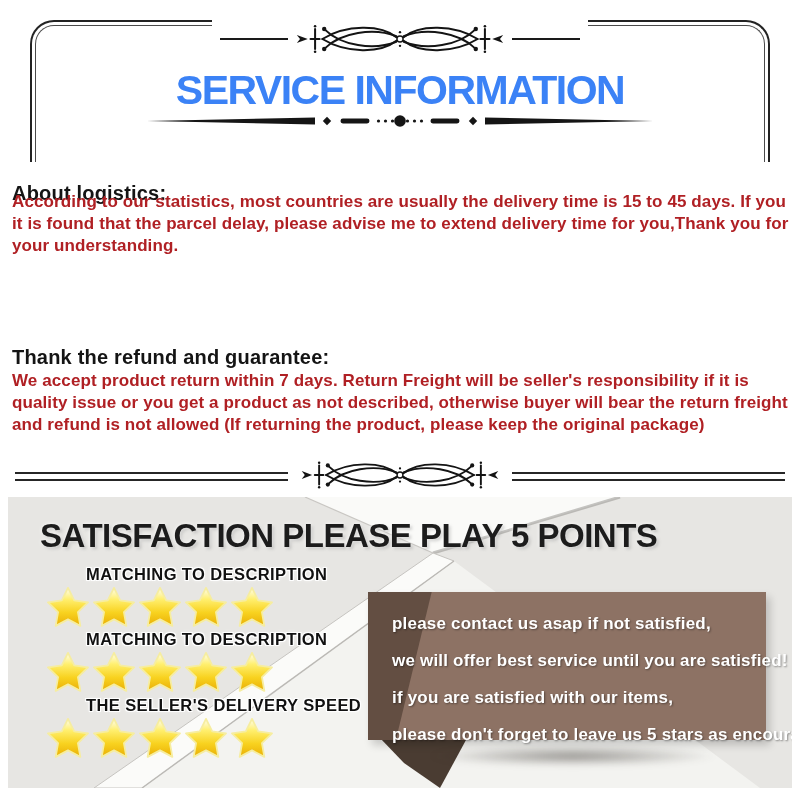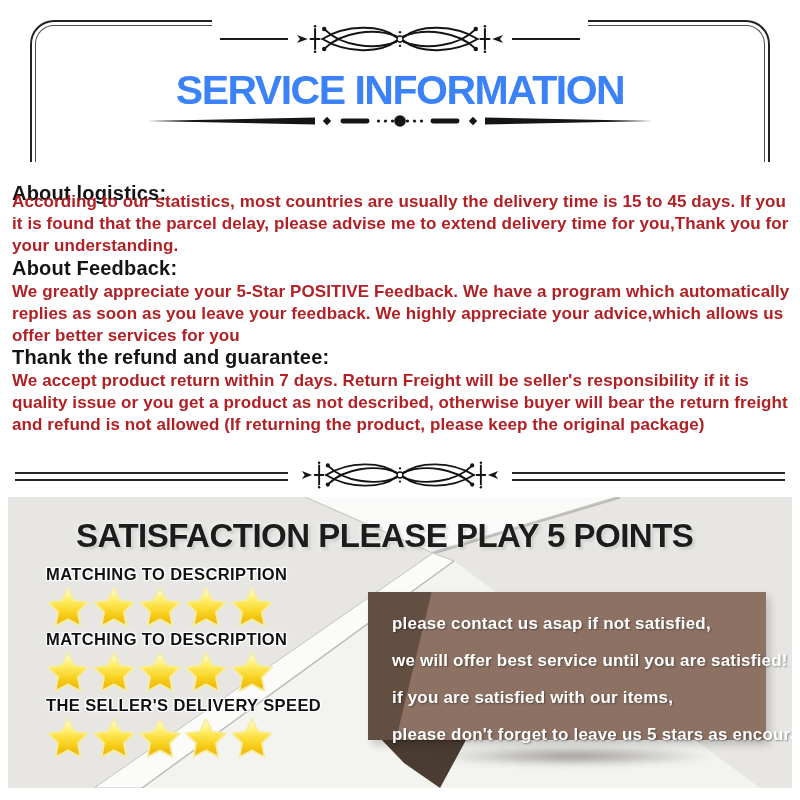--- a/index.html
+++ b/index.html
@@ -35,27 +35,27 @@
            border-top:2px solid #262626;border-bottom:2px solid #262626;z-index:1;}
   .mid-ornament{position:absolute;left:50%;top:457px;transform:translateX(-50%);
            background:#fff;padding:0 12px;z-index:2;}
 
   
   .sat-section{position:absolute;left:8px;top:497px;width:784px;height:291px;
            background:#e7e6e3;overflow:hidden;}
   .fold-svg{position:absolute;left:0;top:0;z-index:1;}
   .sat-title{position:absolute;left:32px;top:20px;font-size:33px;font-weight:bold;
            color:#1c1c1c;letter-spacing:-0.5px;z-index:4;white-space:nowrap;
-           text-shadow:0 0 4px rgba(255,255,255,0.9), 2px 2px 3px rgba(110,110,110,0.35);margin-left:36px;}
+           text-shadow:0 0 4px rgba(255,255,255,0.9), 2px 2px 3px rgba(110,110,110,0.35);}
 
   .ratings-list{position:absolute;left:0;top:0;width:100%;height:100%;z-index:4;}
   .rating-group{position:absolute;left:38px;}
   .rg0{top:68px}.rg1{top:133px}.rg2{top:199px}
   .rating-label{font-size:16.5px;font-weight:bold;color:#111;letter-spacing:0.4px;
-           text-shadow:-1px -1px 0 #fff,1px -1px 0 #fff,-1px 1px 0 #fff,1px 1px 0 #fff,0 0 4px #fff;}
+           text-shadow:-1px -1px 0 #fff,1px -1px 0 #fff,-1px 1px 0 #fff,1px 1px 0 #fff,0 0 4px #fff;margin-left:40px;}
   .stars-row{display:flex;gap:2px;margin-top:3px;}
 
   .notice-shadow{position:absolute;left:380px;top:246px;width:370px;height:26px;z-index:2;
            background:radial-gradient(closest-side, rgba(40,35,30,0.45), rgba(40,35,30,0) 78%);
            filter:blur(3px);}
   .notice-box{position:absolute;left:360px;top:95px;width:398px;height:148px;z-index:3;
            background:#8d7264;box-shadow:4px 5px 8px rgba(0,0,0,0.18);}
   .notice-fold{position:absolute;left:0;top:0;width:100%;height:100%;
            background:rgba(58,42,31,0.5);
            clip-path:polygon(0 0,16% 0,7% 100%,0 100%);}
@@ -124,22 +124,20 @@
           <circle cx="269.5" cy="8" r="1.6"></circle>
           <circle cx="276.5" cy="8" r="1.6"></circle>
         <circle cx="255" cy="8" r="5.8"></circle>
       </g>
     </svg>
   </div>
 
   <div id="h-logistics" class="sec-heading">About logistics:</div>
   <div id="b-logistics" class="sec-body">According to our statistics, most countries are usually the delivery time is 15 to 45 days. If you it is found that the parcel delay, please advise me to extend delivery time for you,Thank you for your understanding.</div>
 
-  <div id="h-feedback" class="sec-heading">About Feedback:</div>
-  <div id="b-feedback" class="sec-body">We greatly appreciate your 5-Star POSITIVE Feedback. We have a program which automatically replies as soon as you leave your feedback. We highly appreciate your advice,which allows us offer better services for you</div>
 
   <div id="h-refund" class="sec-heading">Thank the refund and guarantee:</div>
   <div id="b-refund" class="sec-body">We accept product return within 7 days. Return Freight will be seller's responsibility if it is quality issue or you get a product as not described, otherwise buyer will bear the return freight and refund is not allowed (If returning the product, please keep the original package)</div>
 
   <div class="dbl-lines"></div>
   <div class="mid-ornament">
     <svg width="200" height="36" viewBox="0 0 230 40">
       <g id="flhalf2" stroke="#141414" fill="none" stroke-width="2.2" stroke-linecap="round">
         <polygon points="2,15.5 14,20 2,24.5 5.5,20" fill="#141414" stroke="none"></polygon>
         <line x1="22" y1="9" x2="22" y2="31"></line>

